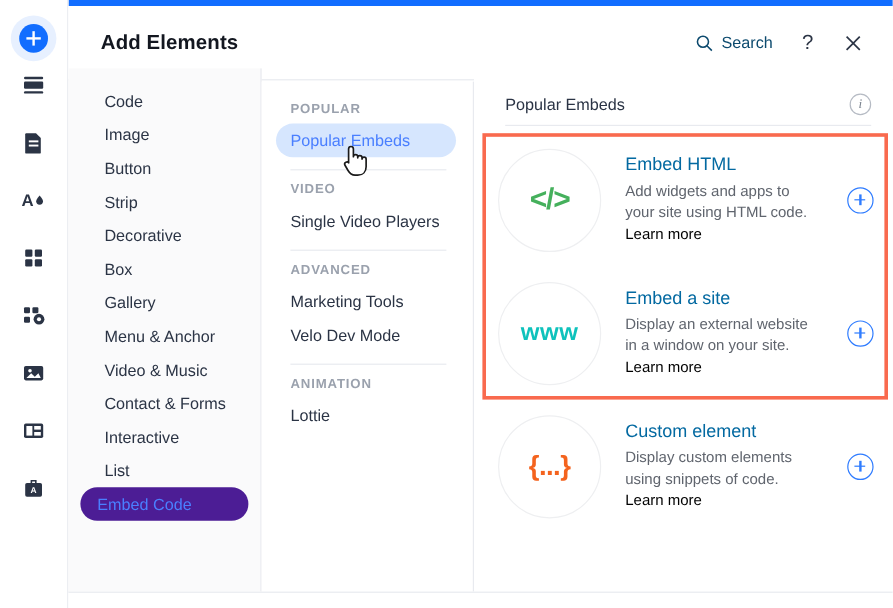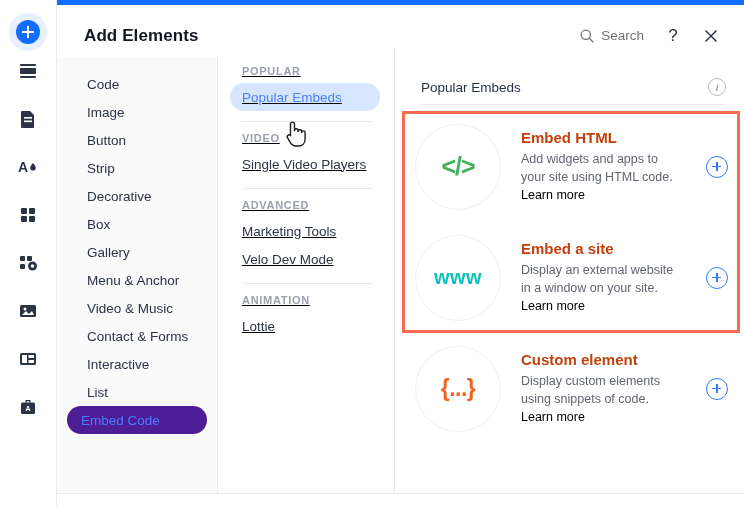--- a/index.html
+++ b/index.html
@@ -75,21 +75,21 @@
     color: #131720;
     letter-spacing: .1px;
   }
   .header-actions {
     margin-left: auto;
     display: flex; align-items: center;
     margin-right: 18px;
   }
   .search-btn {
     display: flex; align-items: center; gap: 6px;
-    color: #737373; font-size: 13.5px; cursor: pointer;
+    color: #0c4a6e; font-size: 13.5px; cursor: pointer;
   }
   .icon-btn {
     width: 30px; height: 30px;
     display: flex; align-items: center; justify-content: center;
     color: #2b3445; cursor: pointer;
   }
   .help-btn { font-size: 17px; margin-left: 14px; }
   .close-btn { margin-left: 8px; }
 
   
@@ -113,25 +113,24 @@
   .cat-item.is-selected {
     background: #4c1d95;
     color: #4a7fff;
     margin-left: 10px;
     padding-left: 14px;
   }
 
   
   .col-sub {
     position: absolute;
-    left: 218px; top: 48px; width: 177px; bottom: 14px;
+    left: 218px; top: 68px; width: 177px; bottom: 14px;
     background: #ffffff;
     border-right: 1px solid #e8eaef;
     padding-top: 13px;
-    text-decoration: underline;
   }
   .sub-group-label {
     font-size: 11px;
     font-weight: bold;
     letter-spacing: .7px;
     color: #9aa1ad;
     padding: 0 0 0 24px;
     margin-top: 4px;
     margin-bottom: 6px;
   }
@@ -219,23 +218,22 @@
   .glyph-www  { font-size: 20px; color: #0ec2bc; letter-spacing: .5px; }
   .glyph-curly{ font-size: 23px; color: #f4631e; letter-spacing: -.5px; }
 
   .card-text {
     margin-left: 20px;
     width: 158px;
     flex: 0 0 158px;
   }
   .card-title {
     font-size: 15px;
-    color: #c2410c;
+    color: #0369a1;
     margin-bottom: 4px;
-    font-weight: bold;
   }
   .card-desc {
     font-size: 12.5px;
     line-height: 18px;
     color: #60656e;
   }
   .card-link { color: #000000; cursor: pointer; }
 
   .card-add {
     margin-left: auto;

